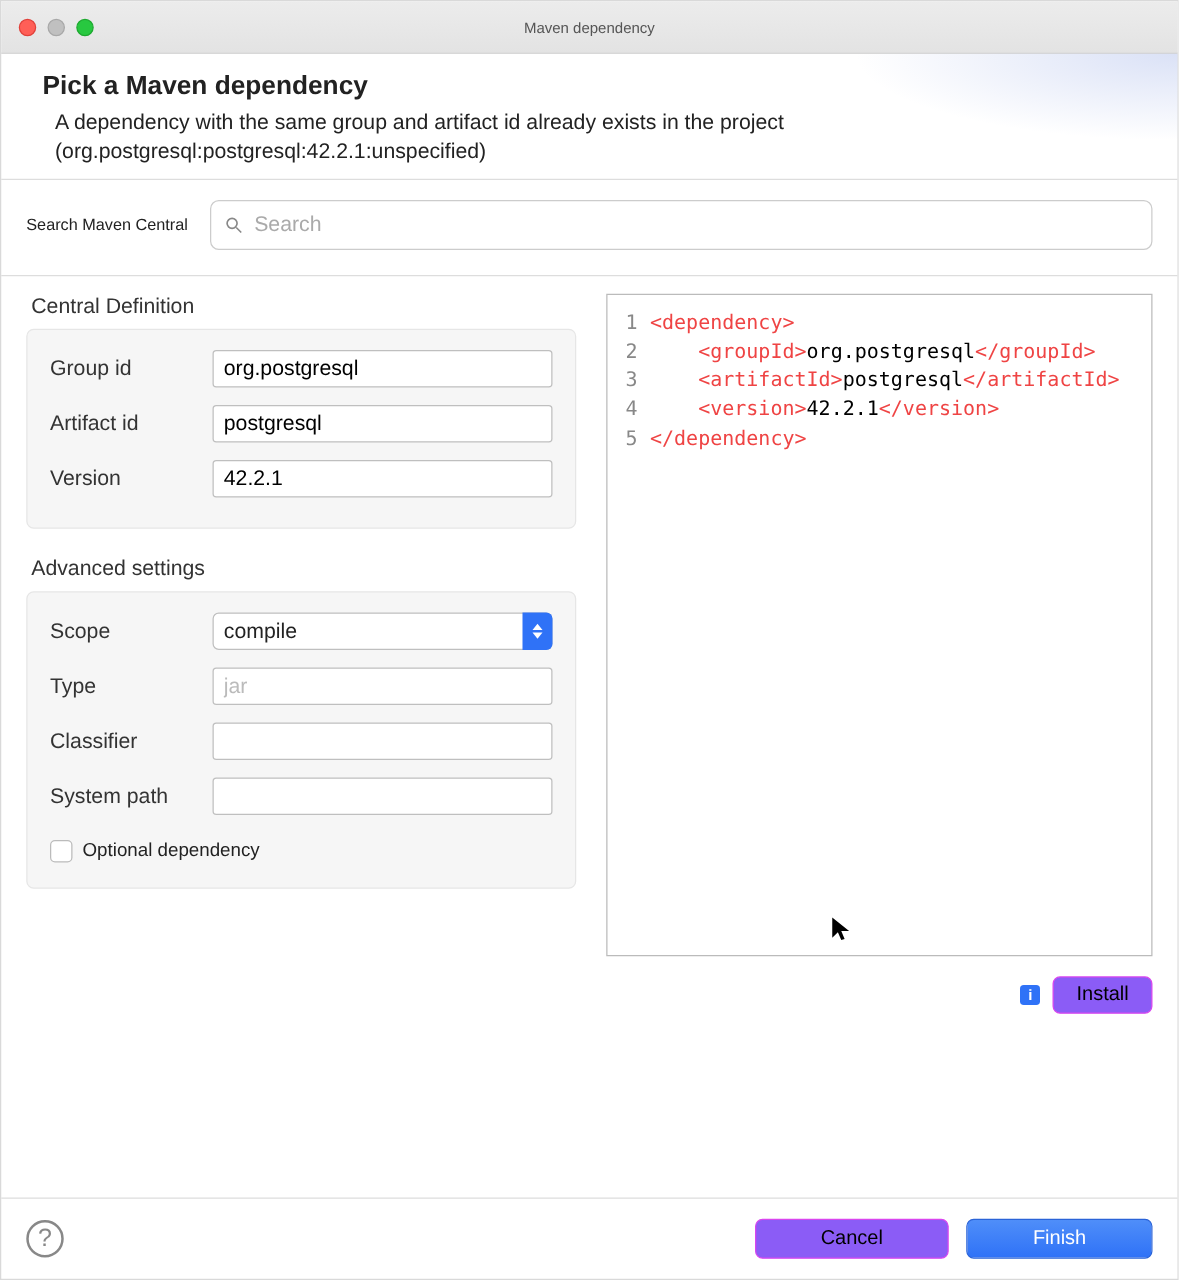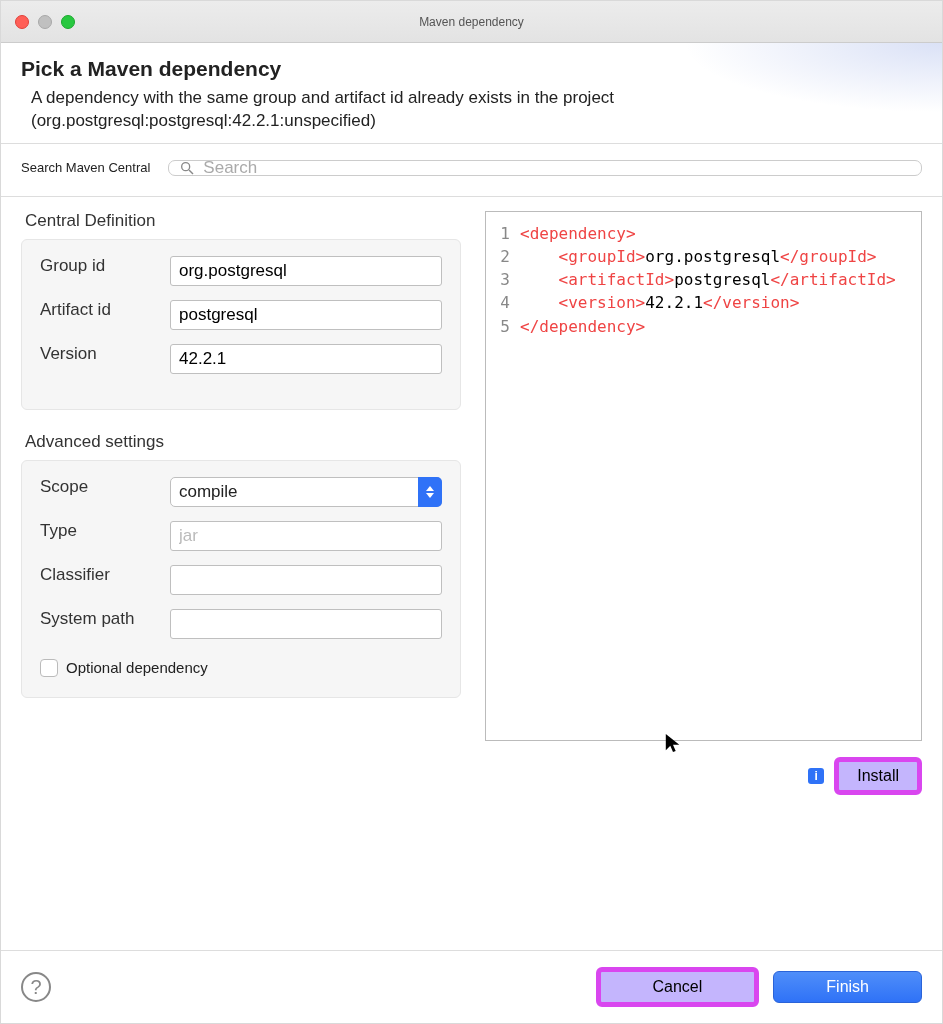--- a/index.html
+++ b/index.html
@@ -20,56 +20,56 @@
   }
   .traffic-lights { display:flex; gap:9px; padding-left:14px; }
   .dot { width:14px; height:14px; border-radius:50%; }
   .dot.red { background:#ff5f57; border:1px solid #e1413a;}
   .dot.yellow { background:#c0c0c0; border:1px solid #a8a8a8;}
   .dot.green { background:#28c840; border:1px solid #1da92f;}
   .titlebar-title {
     position:absolute; left:0; right:0; text-align:center;
     color:#555; font-size:12px;
   }
-  .header-area { padding: 14px 20px 10px 20px; position:relative; }
+  .header-area { padding: 14px 20px 10px 20px; position:relative;margin-left:13px; }
   .header-title { font-weight:700; font-size:21px; margin-bottom:6px; }
   .warning-row { display:flex; align-items:flex-start; gap:10px; }
   .warning-text { font-size:17px; line-height:1.35; max-width:700px; }
   .header-gradient {
     position:absolute; top:0; right:0; width:260px; height:70px;
     background: radial-gradient(ellipse at top right, rgba(150,170,230,0.35), rgba(255,255,255,0) 70%);
     pointer-events:none;
   }
   .sep { border:none; border-top:1px solid #ddd; margin:0;}
   .search-row {
     display:flex; align-items:center; gap:18px;
     padding:16px 20px 20px 20px;
   }
   .search-label { font-size:13px; }
   .search-field {
     flex:1; display:flex; align-items:center;
     border:1px solid #ccc; border-radius:7px;
-    padding:4px 10px; background:#fff; height:16px;
+    padding:4px 10px; background:#fff; height:40px;
   }
   .search-field svg { width:16px; height:16px; stroke:#888; fill:none; margin-right:6px;}
   .search-input {
     flex:1; border:none; outline:none; font-size:17px; background:transparent;
   }
   .search-input::placeholder { color:#aaa; }
   .body-cols {
     display:flex; gap:24px; padding:0 20px;
   }
   .col-left { width:440px; display:flex; flex-direction:column; gap:22px;}
   .section-label { font-size:17px; margin:0 0 8px 4px; color:#333; }
   .panel {
     background:#f6f6f6; border:1px solid #e6e6e6; border-radius:6px;
     padding:16px 18px 20px 18px;
   }
-  .form-row { display:flex; margin-bottom:14px; }
-  .form-row:last-child { margin-bottom:15px; }
+  .form-row { display:flex; align-items:center; margin-bottom:14px; }
+  .form-row:last-child { margin-bottom:4px; }
   .form-label { width:130px; font-size:17px; color:#333; }
   .form-input {
     flex:1; border:1px solid #bfbfbf; border-radius:3px;
     height:30px; padding:2px 8px; font-size:17px; background:#fff;
   }
   .form-input::placeholder { color:#bbb; }
   .select-wrap {
     flex:1; position:relative;
   }
   .select {
@@ -109,21 +109,21 @@
     display:flex; align-items:center; justify-content:flex-end;
     gap:10px; margin-top:16px;
   }
   .install-text { font-size:17px; }
   .info-badge {
     display:inline-flex; width:16px; height:16px; border-radius:3px;
     background:#2f72f7; color:#fff; font-size:12px; font-weight:bold;
     align-items:center; justify-content:center;
   }
   .btn {
-    border:5px solid #d946ef; background:#c4b5fd; border-radius:6px;
+    border:1px solid #d946ef; background:#8b5cf6; border-radius:6px;
     padding:5px 18px; font-size:16px; cursor:pointer;
   }
   .btn.primary {
     background:linear-gradient(#4f8ef9,#2f72f7); color:#fff; border:1px solid #2a63d8;
   }
   .btn.wide { padding:6px 52px; }
   .footer {
     margin-top:auto; border-top:1px solid #ddd;
     display:flex; align-items:center; padding:16px 20px;
   }

